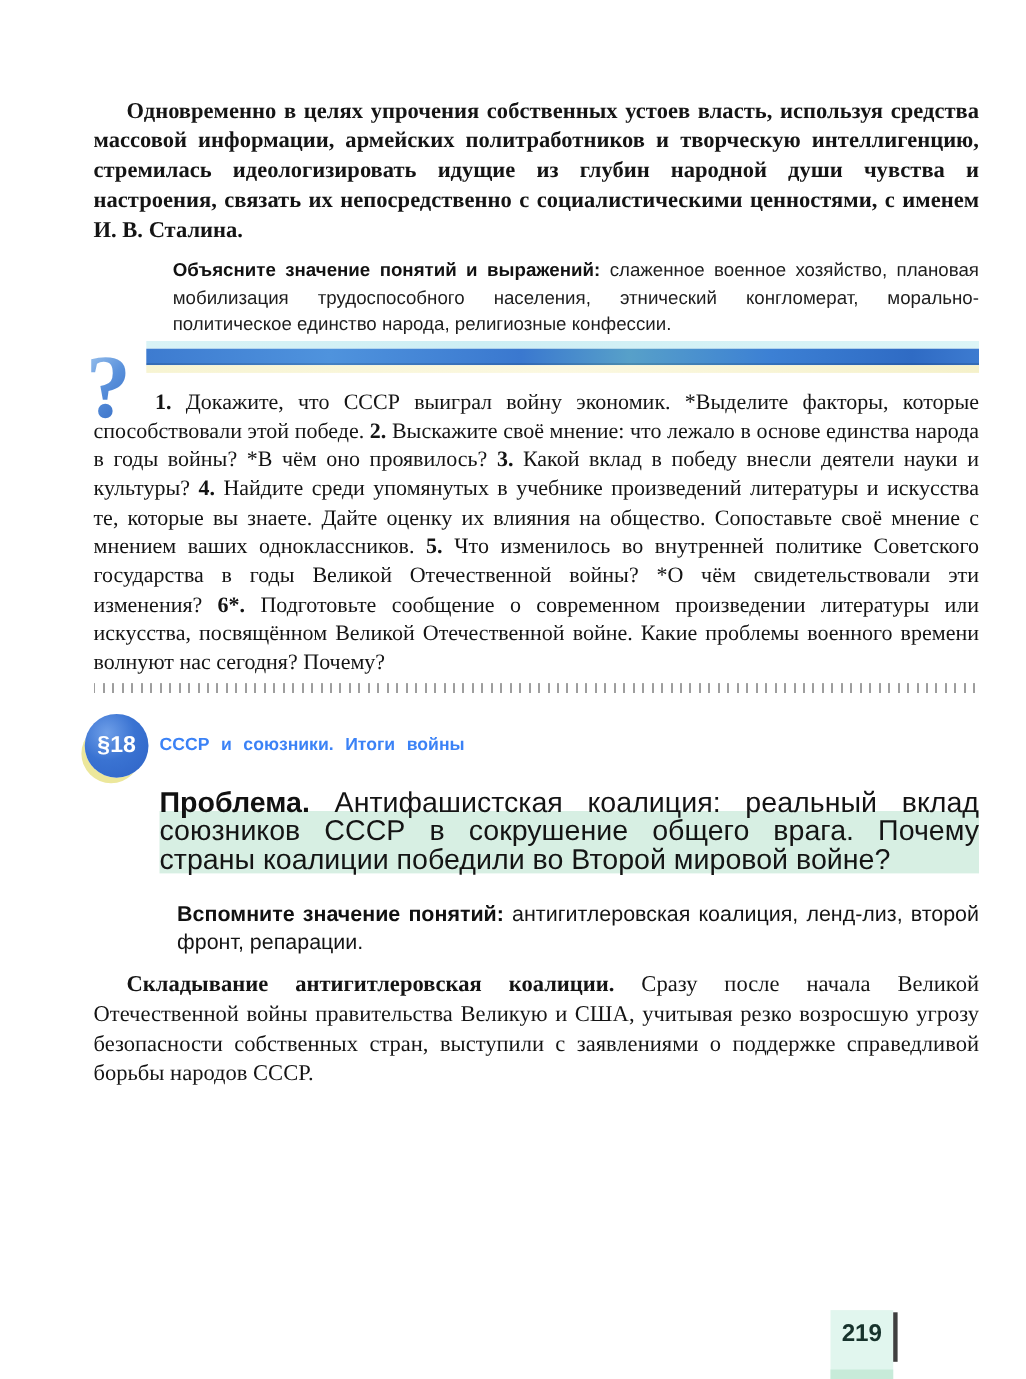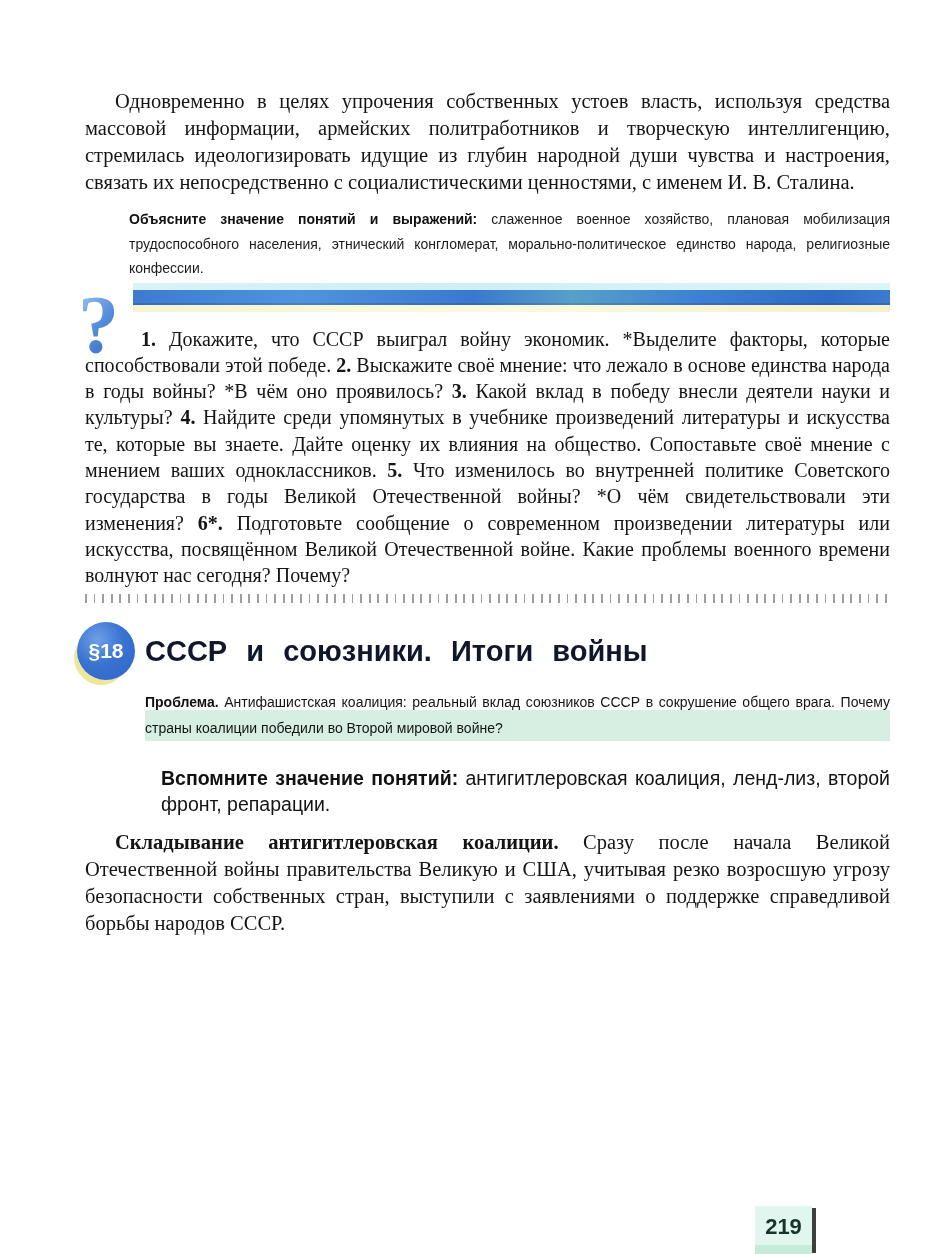--- a/index.html
+++ b/index.html
@@ -13,26 +13,26 @@
     color:#141414;
   }
   .serif{font-family:"Liberation Serif","DejaVu Serif",serif;}
   .sans{font-family:"Liberation Sans","DejaVu Sans",sans-serif;}
 
   p{margin:0;}
   .para{
     font-size:20.5px;line-height:27px;
     text-align:justify;
   }
-  .indent{text-indent:30px;}
+  .indent{text-indent:30px;font-weight:bold;}
 
   .explain{
-    margin-left:44px;
+    margin-left:72px;
     margin-top:11px;
-    font-size:14px;line-height:24.5px;
+    font-size:17px;line-height:24.5px;
     text-align:justify;
     color:#1c1c1c;
   }
   .explain b, .problem b, .recall b, .answer b{font-weight:700;color:#111;}
 
   
   .bar-wrap{
     position:relative;
     margin-left:48px;
     margin-top:2px;
@@ -88,30 +88,30 @@
     background:radial-gradient(circle at 35% 30%,#6f9fe8 0%,#3a73d2 45%,#2e63c6 100%);
     box-shadow:-5px 7px 0 -2px #ece79b;
     color:#ffffff;
     font-family:"Liberation Sans","DejaVu Sans",sans-serif;
     font-weight:700;font-size:21px;
     display:flex;align-items:center;justify-content:center;
     letter-spacing:0;
   }
   .title{
     margin:0;
-    font-size:29px;line-height:32px;
+    font-size:16px;line-height:32px;
     font-weight:700;
-    color:#0f172a;
+    color:#3b82f6;
     word-spacing:0.38em;
   }
 
   .problem{
     margin-left:60px;
     margin-top:22px;
-    font-size:14px;line-height:26px;
+    font-size:26px;line-height:26px;
     text-align:justify;
     background:linear-gradient(to bottom,#ffffff 0px,#ffffff 21px,#d7efe3 21px,#d7efe3 100%);
   }
   .recall{
     margin-left:76px;
     margin-top:24px;
     font-size:19.5px;line-height:26px;
     text-align:justify;
   }
   .answer{
@@ -126,21 +126,21 @@
     padding-top:8px;
     font-size:20.5px;line-height:27px;
     text-align:justify;
     text-indent:30px;
   }
   .final b{font-weight:700;}
 
   .footer{
     position:absolute;
     right:121px;bottom:0;
-    width:57px;height:48px;
+    width:57px;height:63px;
     background:#e1f6ee;
   }
   .footer .num{
     display:block;
     text-align:center;
     margin-top:8px;
     font-family:"Liberation Sans","DejaVu Sans",sans-serif;
     font-weight:700;
     font-size:22px;
     color:#17332c;

